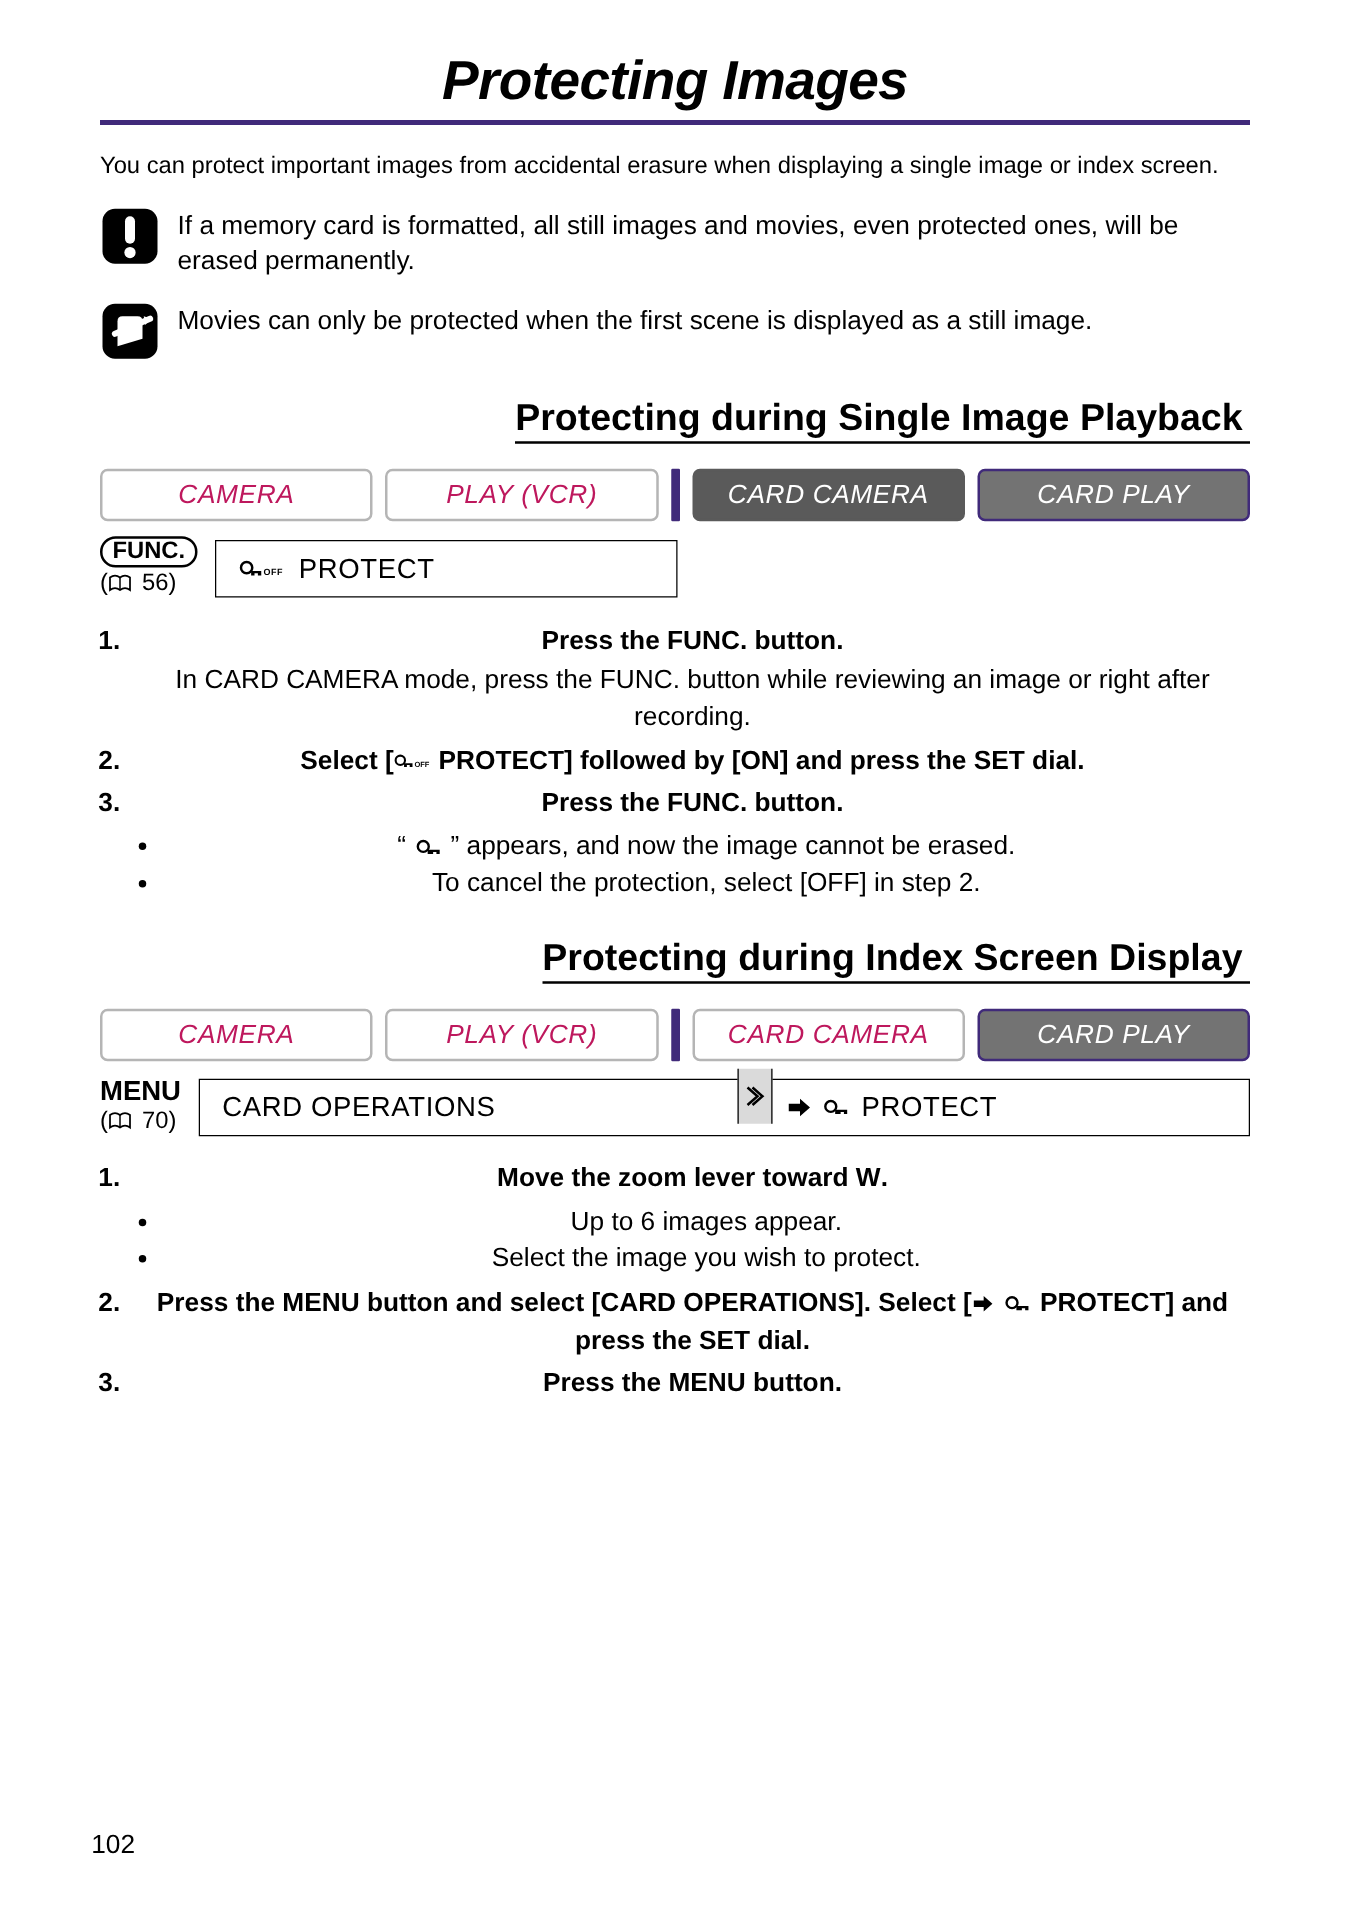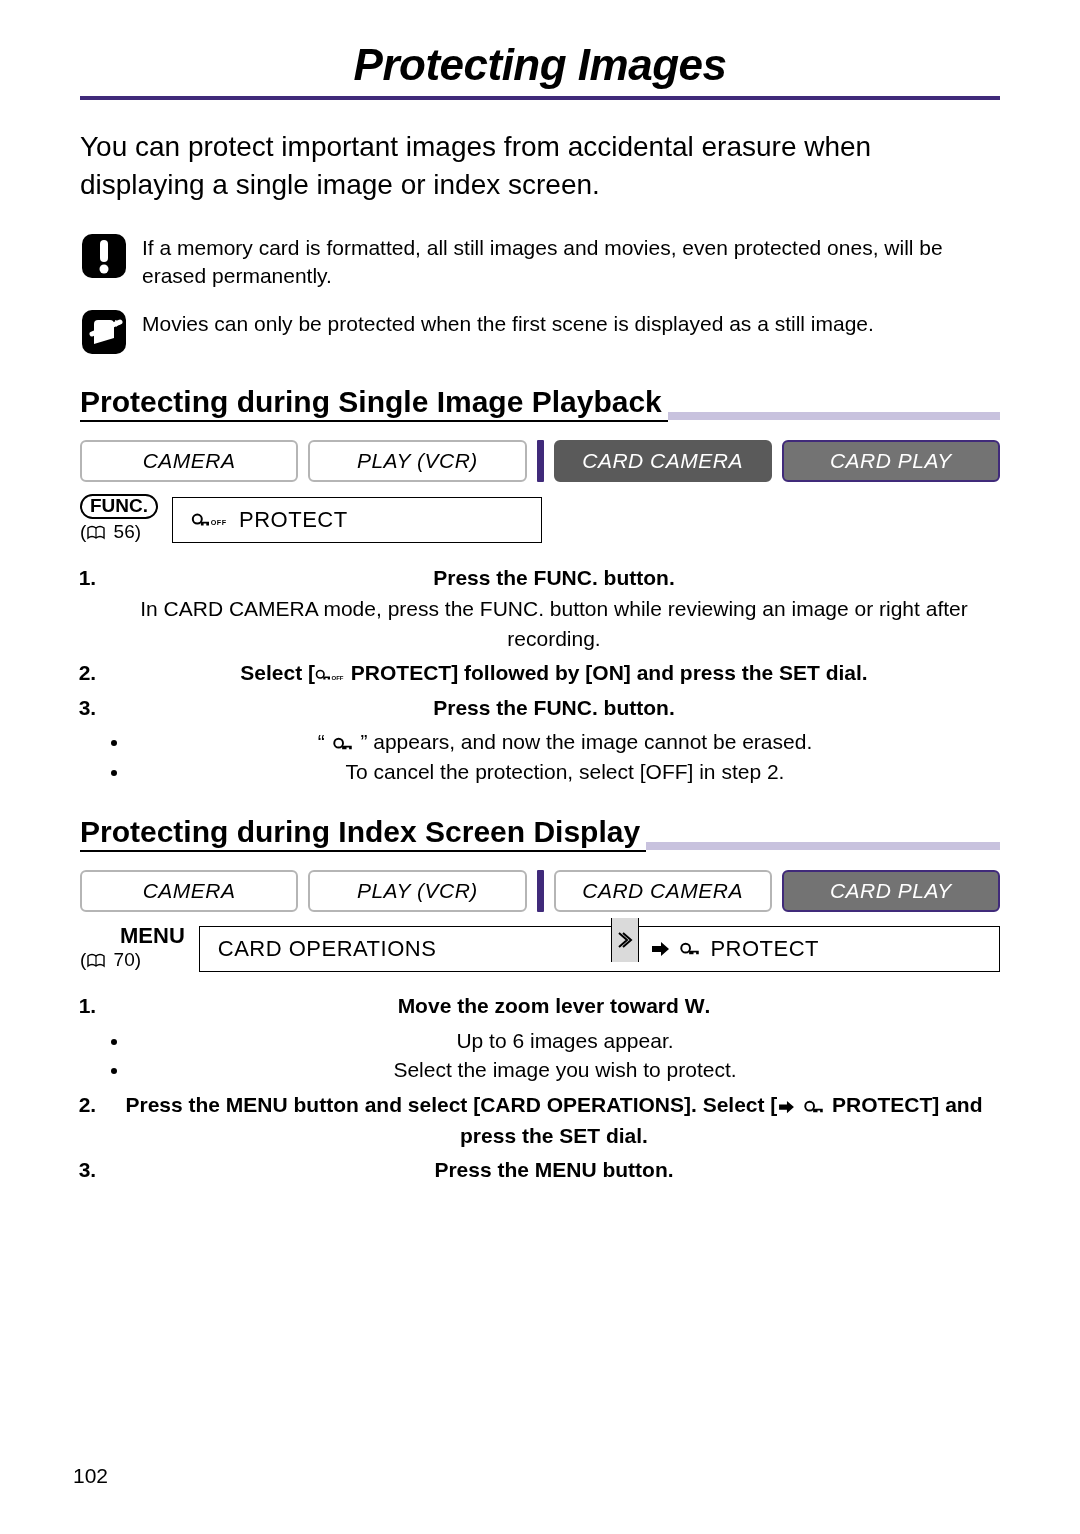--- a/index.html
+++ b/index.html
@@ -21,21 +21,21 @@
     margin:0 0 6px 0;
     font-family:Arial Black, Arial, sans-serif;
     text-align:center;
   }
   .title-rule {
     height:4px;
     background:#402A7A;
     margin-bottom:20px;
   }
   .intro {
-    font-size:28px;
+    font-size:19px;
     line-height:1.35;
   }
   .note-row {
     display:flex;
     align-items:flex-start;
     gap:14px;
     margin-bottom:18px;
   }
   .note-icon {
     width:48px;
@@ -44,20 +44,21 @@
   }
   .note-text {
     font-size:21px;
     line-height:1.35;
     padding-top:2px;
   }
   .section-heading {
     display:flex;
     align-items:flex-end;
     margin-top:28px;
+    flex-direction:column;
   }
   .section-heading h2 {
     margin:0;
     font-size:30px;
     font-weight:bold;
     border-bottom:2px solid #000;
     padding-right:6px;
     line-height:1.2;
   }
   .section-rule {
@@ -75,21 +76,21 @@
   .mode-badge {
     flex:1;
     border:2px solid #B5B5B5;
     border-radius:6px;
     text-align:center;
     padding:7px 4px;
     font-style:italic;
     font-weight:normal;
     font-size:21px;
     letter-spacing:0.5px;
-    color:#000000;
+    color:#be185d;
     background:#fff;
     font-family:Arial, sans-serif;
   }
   .mode-badge.active-dark {
     background:#5A5A5A;
     border-color:#5A5A5A;
     color:#fff;
   }
   .mode-badge.active-purple {
     background:#737373;
@@ -124,21 +125,20 @@
   }
   .func-ref {
     font-size:19px;
     margin-top:2px;
   }
   .menu-word {
     font-family:Arial Black, Arial, sans-serif;
     font-size:22px;
     font-weight:900;
     line-height:1.05;
-    margin-left:40px;
   }
   .setting-rect {
     border:1px solid #000;
     display:flex;
     align-items:center;
     gap:12px;
     padding:9px 18px;
     font-family:"Arial Narrow", Arial, sans-serif;
     font-stretch:condensed;
     font-size:22px;

